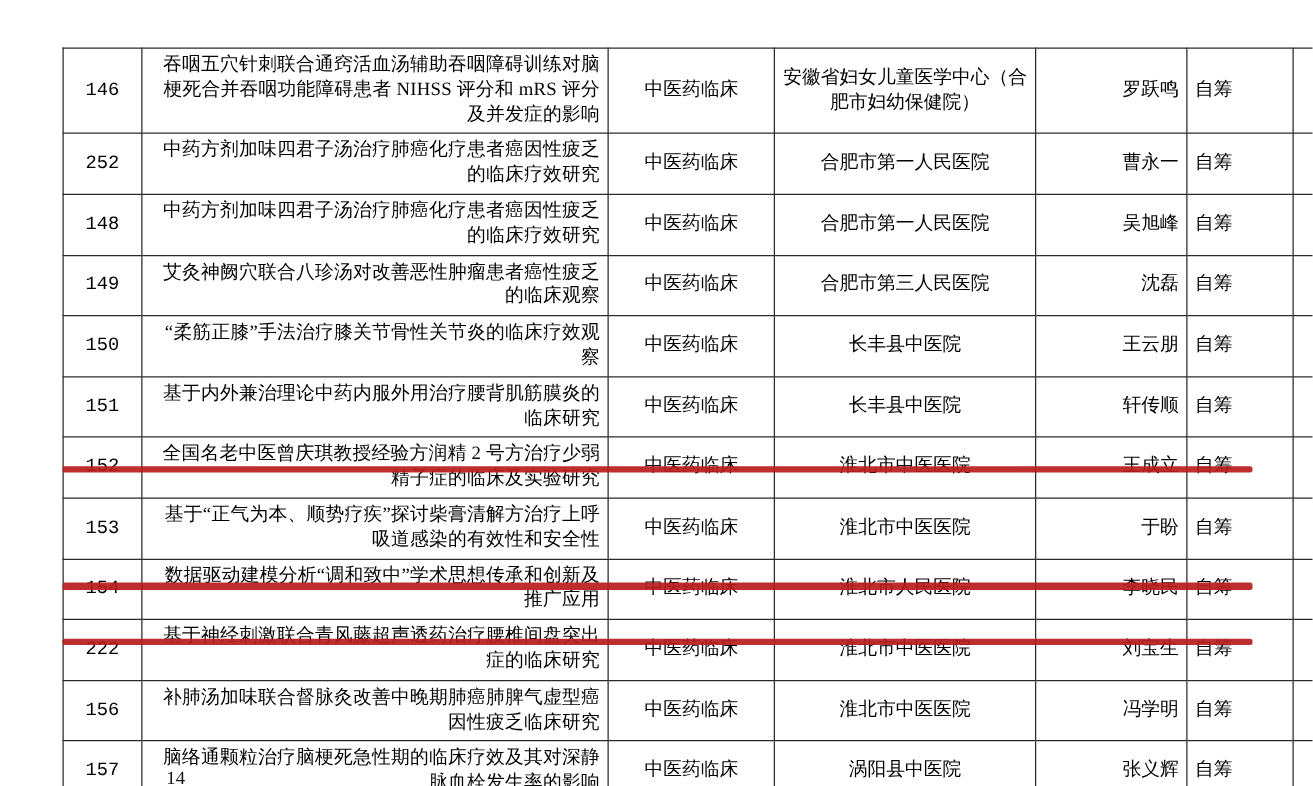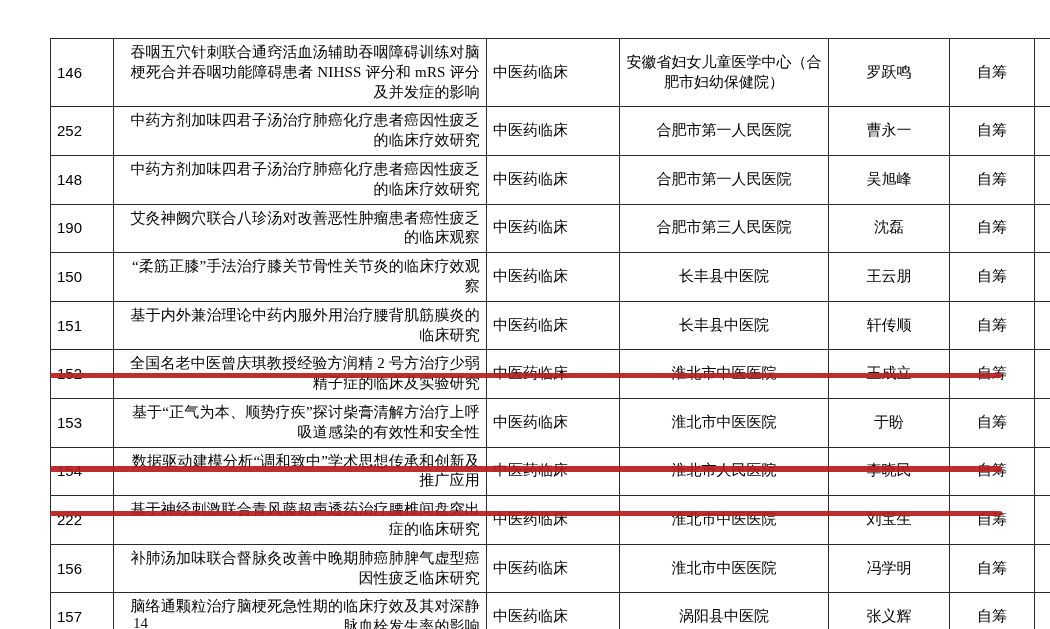--- a/index.html
+++ b/index.html
@@ -33,43 +33,44 @@
   table.grid td {
     border: 1px solid #2b2b2b;
     padding: 4px 6px;
     font-size: 15px;
     line-height: 1.32;
     vertical-align: middle;
     background: #ffffff;
   }
   td.c-no {
     width: 50px;
-    text-align: left;
-    font-family: Liberation Sans, sans-serif;
+    text-align: center;
+    font-family: Liberation Mono, monospace;
   }
   td.c-title {
     width: 360px;
     text-align: right;
     letter-spacing: 0.2px;
   }
   td.c-cat {
     width: 120px;
+    text-align: center;
   }
   td.c-org {
     width: 196px;
     text-align: center;
     margin-top: 14px;
   }
   td.c-person {
     width: 108px;
-    text-align: center;
+    text-align: right;
   }
   td.c-fund {
     width: 72px;
-    text-align: center;
+    text-align: left;
   }
   td.c-code {
     width: 130px;
     text-align: center;
     letter-spacing: 0.1px;
   }
   .pagenum {
     position: absolute;
     left: 133px;
     top: 615px;
@@ -118,21 +119,21 @@
         <td class="c-no">148</td>
         <td class="c-title">中药方剂加味四君子汤治疗肺癌化疗患者癌因性疲乏的临床疗效研究</td>
         <td class="c-cat">中医药临床</td>
         <td class="c-org">合肥市第一人民医院</td>
         <td class="c-person">吴旭峰</td>
         <td class="c-fund">自筹</td>
         <td class="c-code">2024CCCX148</td>
       </tr>
 
       <tr>
-        <td class="c-no">190</td>
+        <td class="c-no">149</td>
         <td class="c-title">艾灸神阙穴联合八珍汤对改善恶性肿瘤患者癌性疲乏的临床观察</td>
         <td class="c-cat">中医药临床</td>
         <td class="c-org">合肥市第三人民医院</td>
         <td class="c-person">沈磊</td>
         <td class="c-fund">自筹</td>
         <td class="c-code">2024CCCX149</td>
       </tr>
 
       <tr>
         <td class="c-no">150</td>

